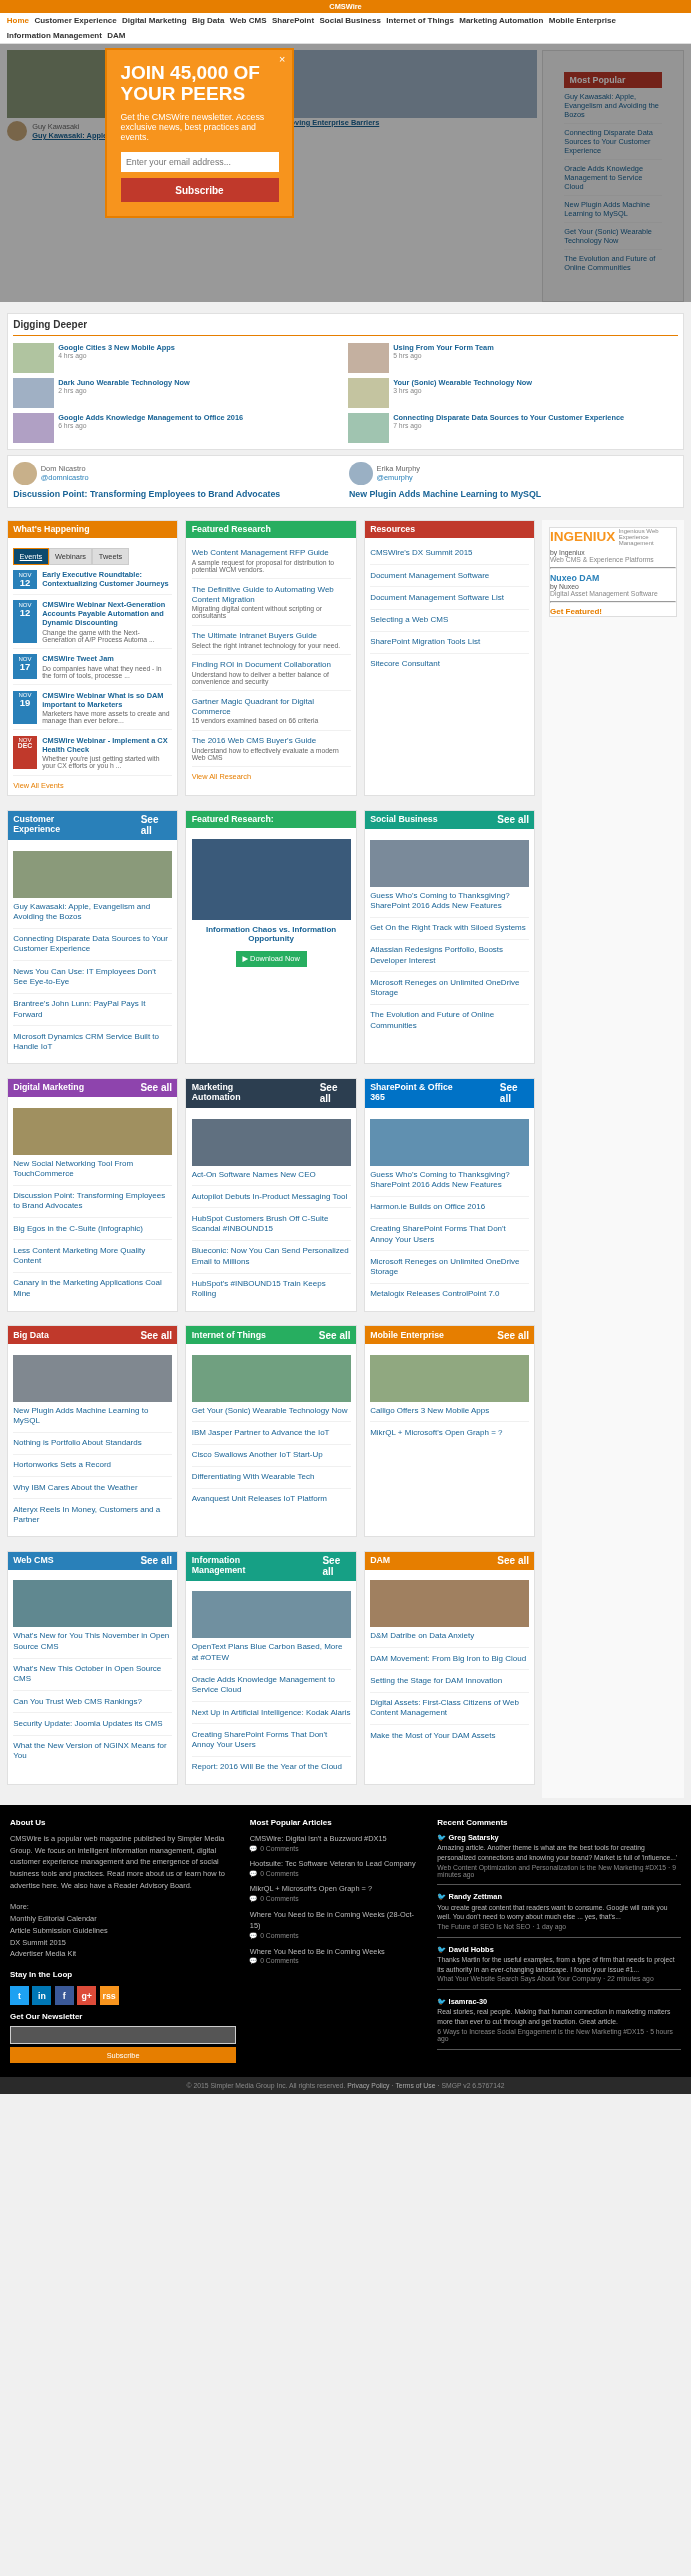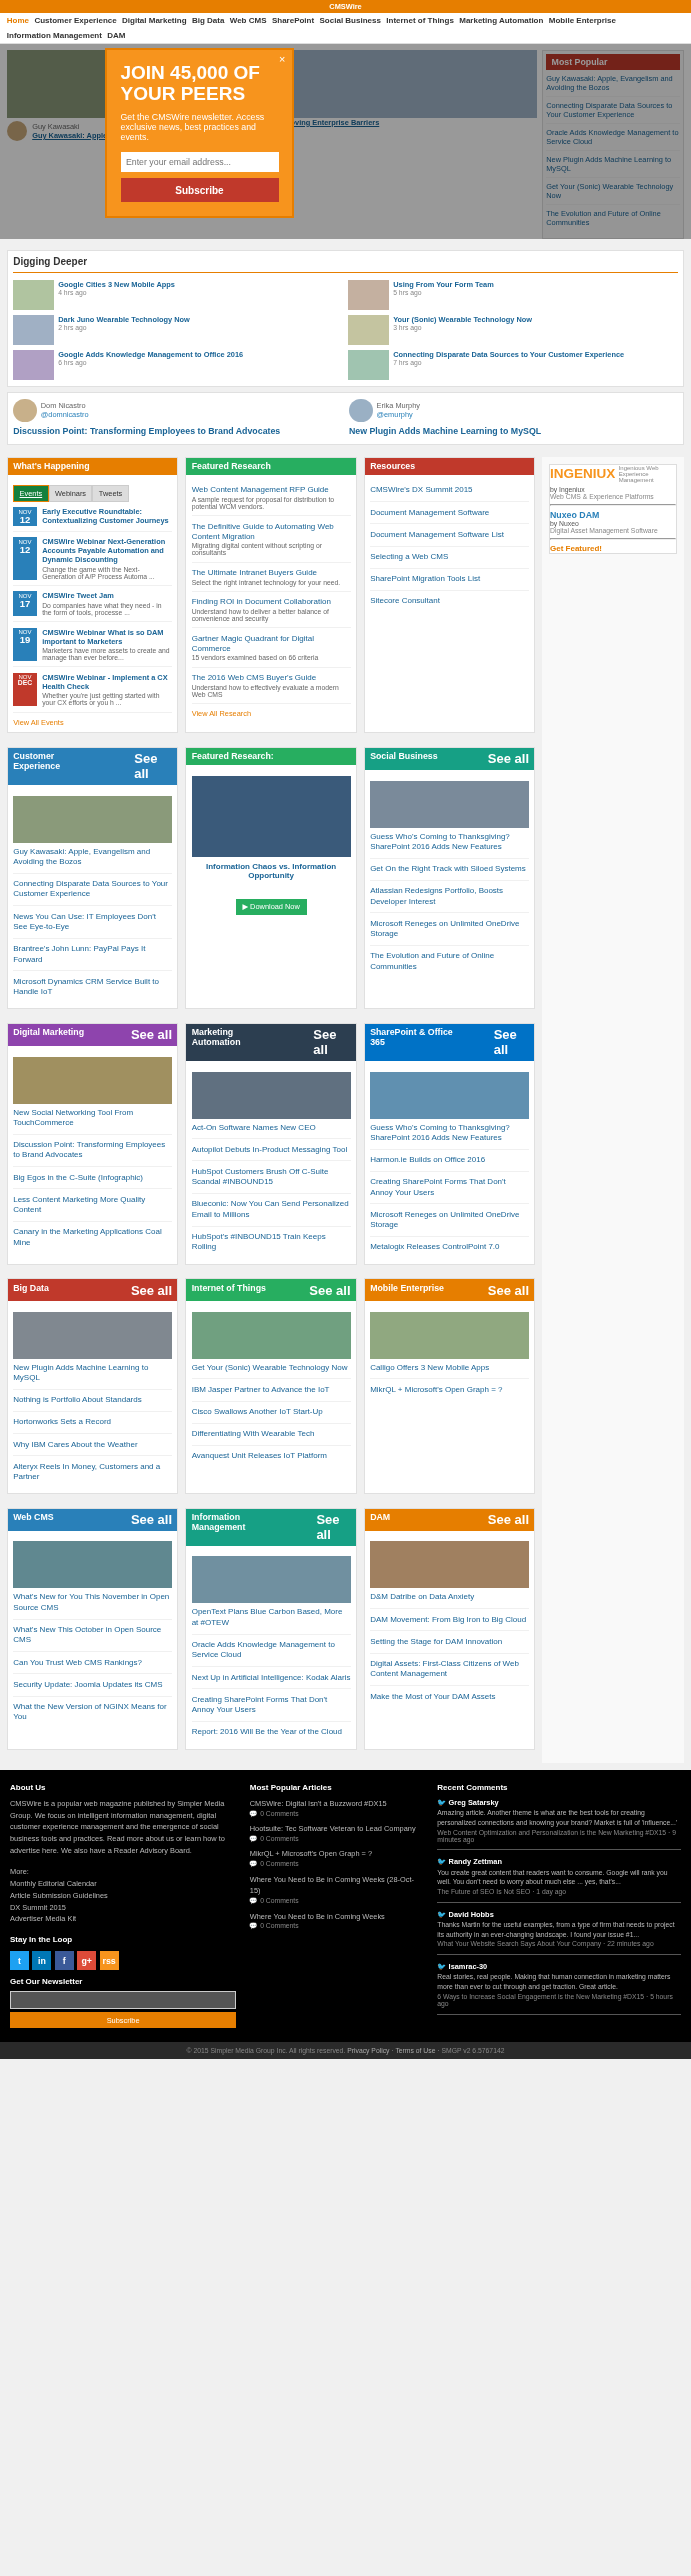--- a/index.html
+++ b/index.html
@@ -19,57 +19,57 @@
     .main-layout { display: flex; gap: 0; }
     .main-content { flex: 1; padding: 6.8px; }
     .sidebar { width: 142px; padding: 6.8px; background: #f9f9f9; }
     .author-info { display: flex; align-items: center; gap: 5.4px; margin-top: 3.4px; }
     .author-avatar { width: 20px; height: 20px; border-radius: 50%; background: #aaa; flex-shrink: 0; }
     .author-name { font-size: 7.4px; color: #666; }
     
     
     .section-title { font-size: 8.8px; font-weight: bold; color: #fff; background: #e67e00; padding: 3.4px 5.4px; margin-bottom: 5.4px; display: flex; justify-content: space-between; }
     .section-title.blue { background: #2980b9; }
-    .section-title a { color: #fff; text-decoration: none; font-size: 13px; padding-left: 38px; }
+    .section-title a { color: #fff; text-decoration: none; font-size: 10px; padding-left: 38px; }
     
     .section-box { background: #fff; margin-bottom: 6.8px; padding: 0; border: 0.7px solid #e0e0e0; }
     .section-box-inner { padding: 5.4px; }
     
     .section-item { margin-bottom: 5.4px; padding-bottom: 5.4px; border-bottom: 0.7px solid #f0f0f0; }
     .section-item:last-child { border-bottom: none; margin-bottom: 0; }
     .section-item a { color: #1a6496; text-decoration: none; font-size: 8px; line-height: 1.3; }
     
     
     .three-col { display: flex; gap: 6.8px; margin-bottom: 6.8px; }
     .three-col > div { flex: 1; }
     
     
     .events-tabs { display: flex; gap: 0; margin-bottom: 5.4px; }
     .event-tab { padding: 2.7px 5.4px; font-size: 7.4px; background: #ddd; cursor: pointer; border: 0.7px solid #ccc; }
-    .event-tab.active { background: #15803d; color: #fff; border-color: #e67e00; text-decoration: underline; }
+    .event-tab.active { background: #0c4a6e; color: #fff; border-color: #e67e00; text-decoration: underline; }
     
     .event-item { display: flex; gap: 5.4px; margin-bottom: 5.4px; padding-bottom: 5.4px; border-bottom: 0.7px solid #f0f0f0; }
     .event-date { background: #2980b9; color: #fff; text-align: center; padding: 1.4px 3.4px; min-width: 23.6px; font-size: 6.8px; flex-shrink: 0; }
     .event-date .month { font-size: 6px; text-transform: uppercase; }
     .event-date .day { font-size: 9.5px; font-weight: bold; line-height: 1; }
     .event-info a { color: #1a6496; font-size: 7.4px; font-weight: bold; text-decoration: none; }
     .event-info p { font-size: 6.8px; color: #666; margin-top: 1.4px; }
     
     
     .img-ph { background: #bbb; display: flex; align-items: center; justify-content: center; color: #888; font-size: 6.8px; }
     .img-ph.large { width: 100%; height: 68px; }
     .img-ph.medium { width: 100%; height: 47px; }
     .img-ph.small { width: 41px; height: 30px; flex-shrink: 0; }
     
     .popular-item { margin-bottom: 4px; padding-bottom: 4px; border-bottom: 0.7px solid #f0f0f0; }
     .popular-item:last-child { border-bottom: none; }
     .popular-item a { color: #1a6496; font-size: 7.4px; text-decoration: none; }
     
     
-    .download-btn { background: #27ae60; color: #fff; padding: 3.4px 6.8px; font-size: 7.4px; text-decoration: none; display: inline-block; margin-top: 15px; }
+    .download-btn { background: #27ae60; color: #fff; padding: 3.4px 6.8px; font-size: 7.4px; text-decoration: none; display: inline-block; margin-top: 4px; }
     
     
     .site-footer { background: #000000; color: #ccc; padding: 13.5px 10px; }
     .footer-cols { display: flex; gap: 13.5px; }
     .footer-col { flex: 1; }
     .footer-col h4 { color: #fff; font-size: 8px; margin-bottom: 5.4px; }
     .footer-col p, .footer-col a { font-size: 7.4px; color: #bbb; text-decoration: none; line-height: 1.6; }
     
     .social-icons { display: flex; gap: 3.4px; margin-top: 6.8px; }
     .social-icon { width: 19px; height: 19px; display: flex; align-items: center; justify-content: center; color: #fff; font-size: 8.8px; font-weight: bold; cursor: pointer; }
@@ -156,21 +156,21 @@
         <div>
           <div class="author-name">Guy Kawasaki</div>
           <a href="#" style="font-size:7.4px;color:#1a6496;font-weight:bold;">Guy Kawasaki: Apple, Evangelism and Avoiding the Bozos</a>
         </div>
       </div>
     </div>
     <div class="hero-img-card">
       <div class="img-ph large" style="background:#a0b4c8;"></div>
       <a href="#" style="font-size:7.4px;color:#1a6496;font-weight:bold;">Removing Enterprise Barriers</a>
     </div>
-    <div style="width:142px; background:#f9f9f9; padding:3px; border:0.7px solid #ddd;">
+    <div style="width:142px; background:#f9f9f9; padding:21px; border:0.7px solid #ddd;">
       <div class="most-popular-title">Most Popular</div>
       <div>
         <div class="popular-item"><a href="#">Guy Kawasaki: Apple, Evangelism and Avoiding the Bozos</a></div>
         <div class="popular-item"><a href="#">Connecting Disparate Data Sources to Your Customer Experience</a></div>
         <div class="popular-item"><a href="#">Oracle Adds Knowledge Management to Service Cloud</a></div>
         <div class="popular-item"><a href="#">New Plugin Adds Machine Learning to MySQL</a></div>
         <div class="popular-item"><a href="#">Get Your (Sonic) Wearable Technology Now</a></div>
         <div class="popular-item"><a href="#">The Evolution and Future of Online Communities</a></div>
       </div>
     </div>

